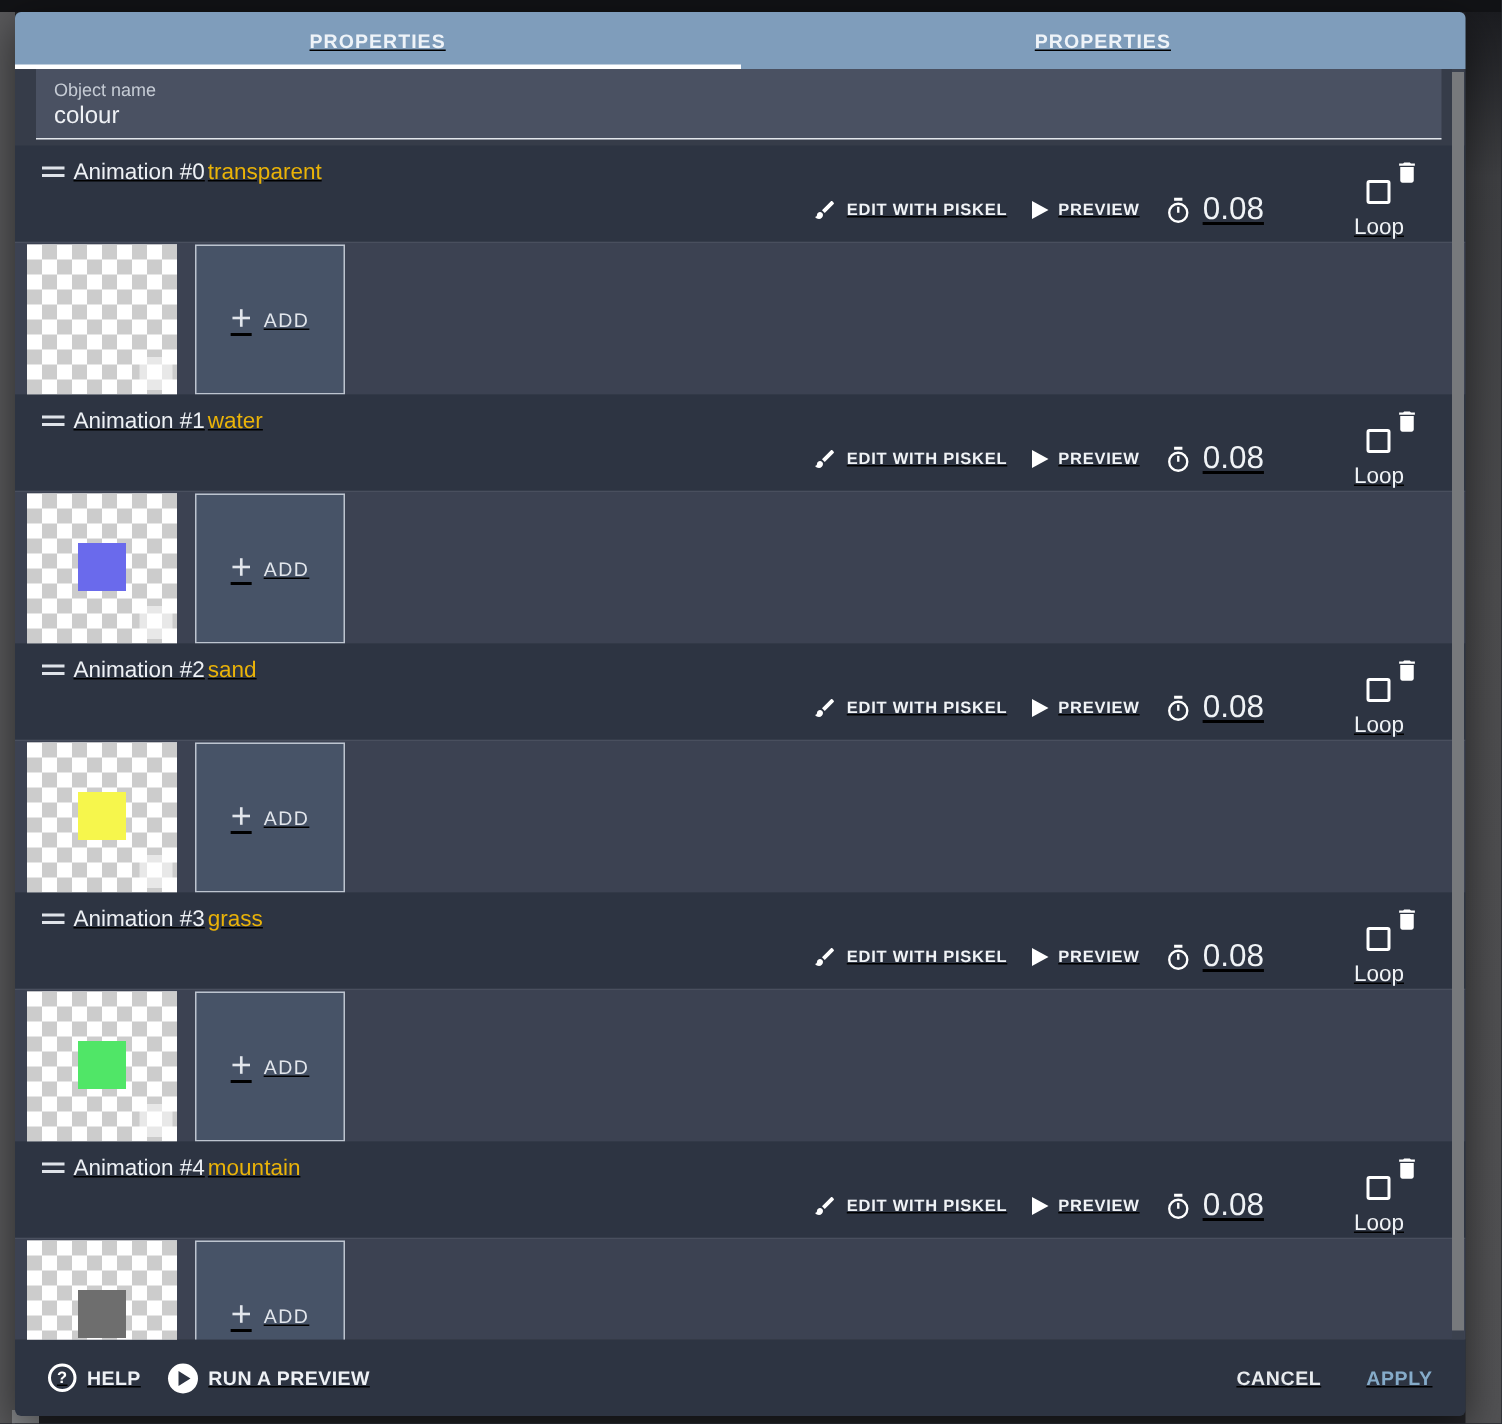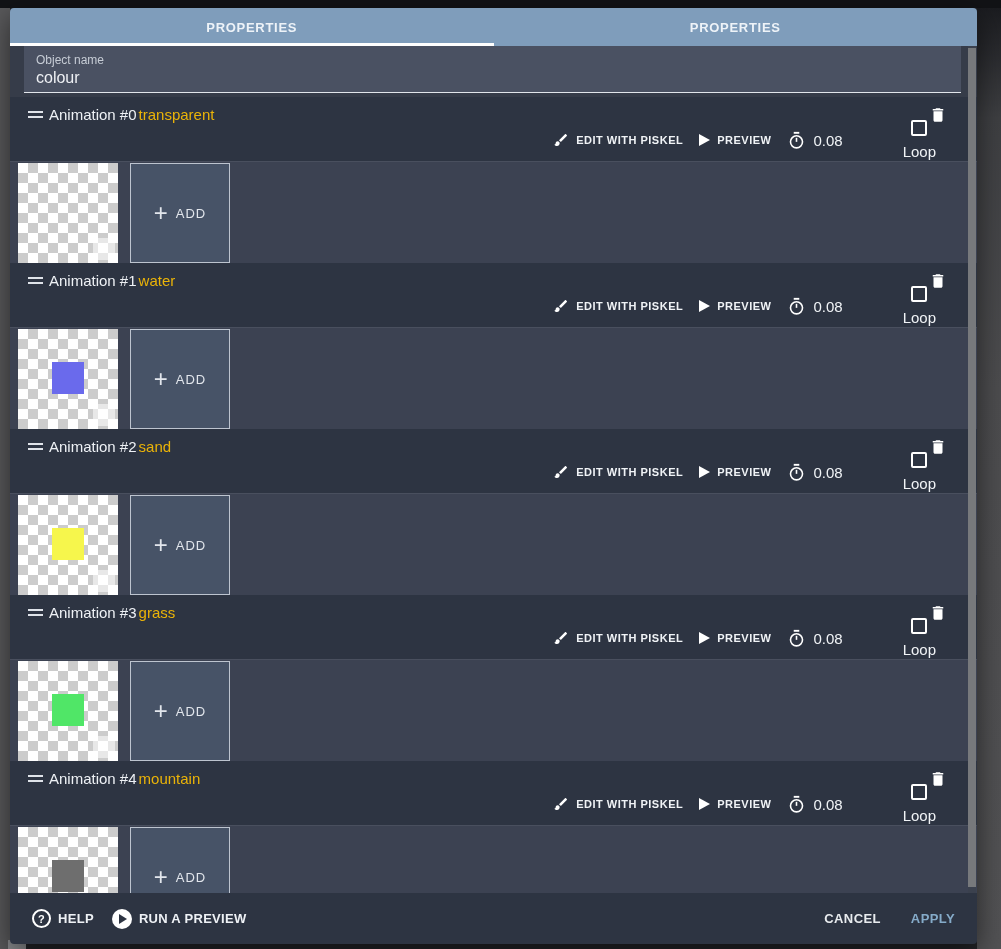--- a/index.html
+++ b/index.html
@@ -10,21 +10,21 @@
   
   .bd-top    { position:absolute; left:0; top:0; width:1001px; height:8px; background:#121316; }
   .bd-left   { position:absolute; left:0; top:8px; width:10px; height:941px; background:#59595b; }
   .bd-right  { position:absolute; left:977px; top:8px; width:24px; height:941px;
                background:linear-gradient(180deg,#1b1c20 0,#3e3f42 110px,#4c4c4e 380px,#525254 100%); }
   .bd-chip   { position:absolute; left:8px; top:940px; width:18px; height:9px; background:#8b8d90; z-index:1; }
 
   
   .dialog { position:absolute; left:10px; top:8px; width:967px; height:936px; z-index:2;
             display:flex; flex-direction:column; border-radius:4px;
-            box-shadow:0 8px 28px rgba(0,0,0,.55); }
+            box-shadow:0 8px 28px rgba(0,0,0,.55);text-decoration:underline; }
 
   .tabbar { height:38px; background:#7f9dbb; border-radius:4px 4px 0 0; display:flex; position:relative; flex:none; }
   .tab { flex:1; display:flex; align-items:center; justify-content:center; color:#eef3f8;
          font-size:13px; font-weight:600; letter-spacing:.7px; cursor:pointer; }
   .tab-underline { position:absolute; left:0; bottom:0; width:50%; height:3px; background:#ffffff; }
 
   .content { flex:1; background:#363c49; overflow:hidden; position:relative; }
 
   
   .objname-section { height:51px; position:relative; }
@@ -41,21 +41,21 @@
   .drag i { display:block; width:15px; height:2px; background:#dfe3e9; }
   .anim-index { font-size:15px; color:#eef1f5; }
   .anim-name { font-size:15px; color:#eab308; margin-left:2px; }
   .trash-btn { position:absolute; top:7px; right:28px; width:22px; height:22px; background:none; border:none;
                cursor:pointer; display:flex; align-items:center; justify-content:center; }
 
   .controls-row { display:flex; align-items:center; justify-content:flex-end; gap:16px;
                   margin-top:4px; padding-right:41px; height:26px; }
   .ctrl { display:flex; align-items:center; gap:7px; color:#f0f3f6; cursor:pointer; }
   .ctrl-label { font-size:11px; font-weight:600; letter-spacing:.5px; }
-  .time-value { font-size:15px; }
+  .time-value { font-size:21px; }
   .ctrl-loop { margin-left:44px;flex-direction:column; }
   .checkbox { width:16px; height:16px; border:2px solid #ffffff; border-radius:2px; }
   .loop-label { font-size:15px; }
   .play-tri { width:0; height:0; border-left:11px solid #ffffff; border-top:6px solid transparent; border-bottom:6px solid transparent; }
 
   .anim-frames { height:102px; background:#3c4252; border-top:1px solid rgba(255,255,255,.07);
                  padding:1px 0 0 8px; display:flex; gap:12px; }
   .thumb { width:100px; height:100px; position:relative; cursor:pointer; flex:none;
            background:#ffffff conic-gradient(#cccccc 25%,#ffffff 0 50%,#cccccc 0 75%,#ffffff 0) 0 0/20px 20px; }
   .swatch { position:absolute; left:34px; top:33px; width:32px; height:32px; }

